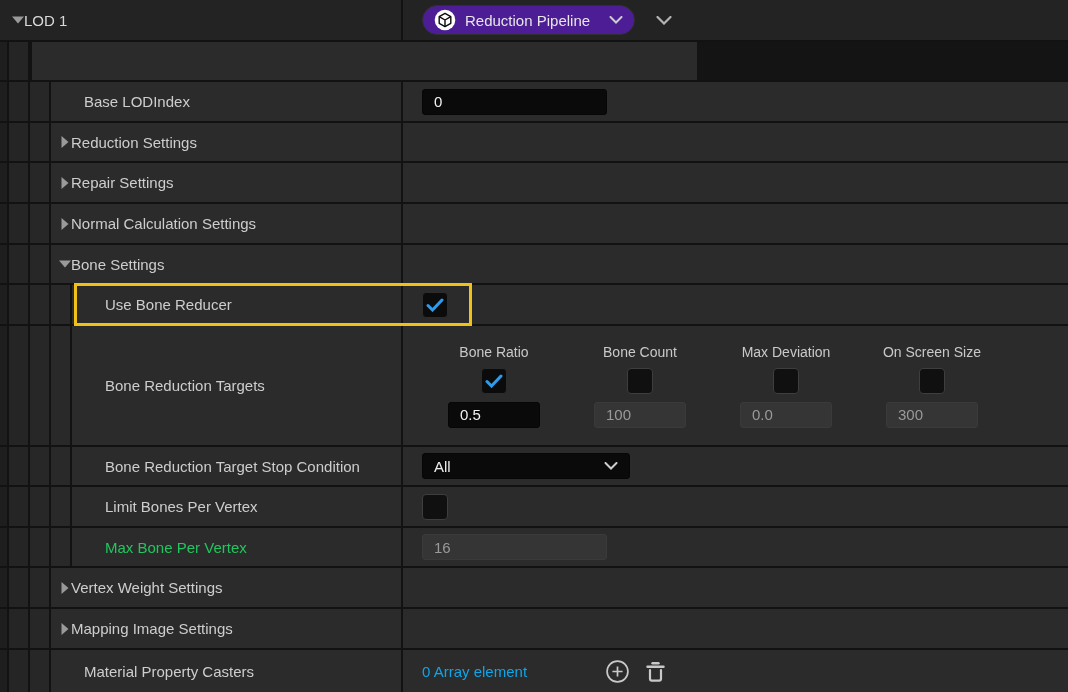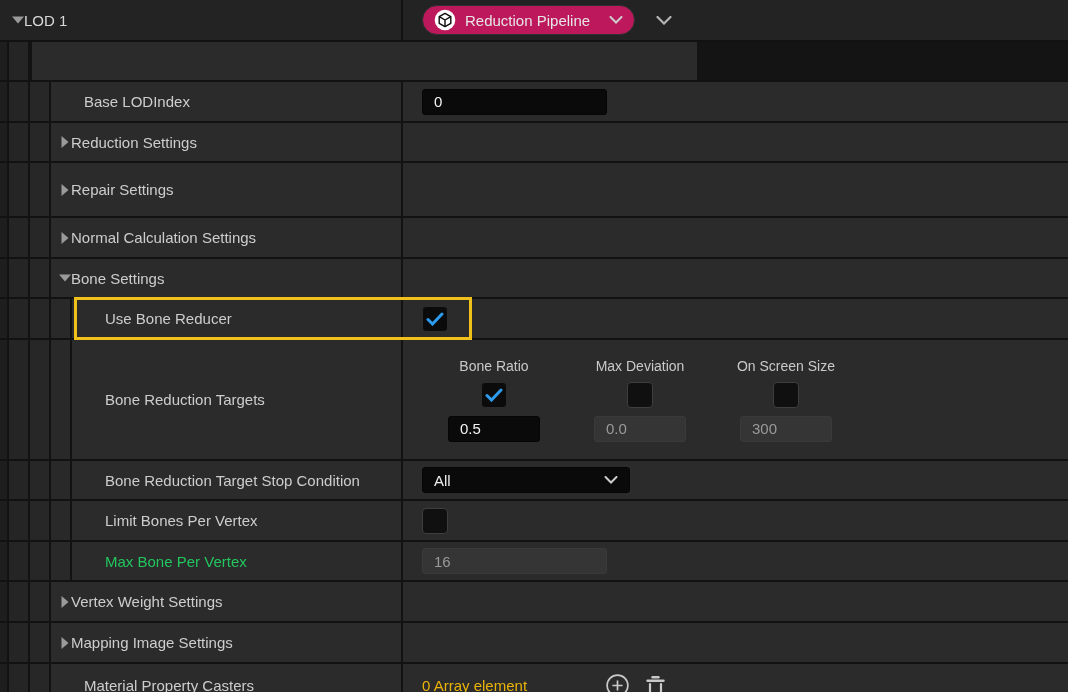--- a/index.html
+++ b/index.html
@@ -26,21 +26,21 @@
   .exp { display:flex; align-items:center; justify-content:center; width:12px; margin-left:8px; flex:none; }
   .exp + .lbl { }
   .name.noexp { padding-left:33px; }
 
   
   .row.head .name { background:#232323; padding-left:12px; }
   .row.head .val  { background:#232323; }
   .row.head .exp  { margin-left:0; }
 
   .pipe-btn { margin-left:19px; width:213px; height:30px; border-radius:15px;
-              background:#be185d; border:1px solid #303030; display:flex; align-items:center;
+              background:#4c1d95; border:1px solid #303030; display:flex; align-items:center;
               padding:0 11px; cursor:pointer; }
   .pipe-label { font-size:15px; color:#e6e6e6; margin-left:9px; flex:1; white-space:nowrap; }
   .hdr-exp { margin-left:21px; display:flex; align-items:center; cursor:pointer; }
 
   
   .field { height:26px; background:#0a0a0a; border:1px solid #060606; border-radius:3px;
            color:#f2f2f2; font-size:15px; padding:0 11px; font-family:inherit; outline:none; }
   .field.w-lg { width:185px; margin-left:19px; }
   .field.w-sm { width:92px; }
   .field.disabled { background:#353535; border-color:#3a3a3a; color:#9a9a9a; }
@@ -63,21 +63,21 @@
   .tcol { width:146px; display:flex; flex-direction:column; align-items:center; flex:none; }
   .tlabel { font-size:14px; color:#c9c9c9; margin-bottom:8px; white-space:nowrap; }
   .tcol .checkbox { margin:0 0 8px 0; }
 
   
   .row.rel { position:relative; }
   .hl-box { position:absolute; left:74px; top:-2px; width:398px; height:calc(100% + 4px);
             border:3px solid var(--highlight,#f0c11a); pointer-events:none; z-index:5; }
 
   
-  .arr-text { margin-left:19px; font-size:15px; color:#eab308; white-space:nowrap; }
+  .arr-text { margin-left:19px; font-size:15px; color:#0ea5e9; white-space:nowrap; }
   .icon-btn { display:flex; align-items:center; cursor:pointer; }
   .icon-btn.plus { margin-left:78px; }
   .icon-btn.trash { margin-left:15px; }
 </style>
 </head>
 <body>
 
 <div class="panel">
 
   <div class="row head" style="height:42px">
@@ -145,21 +145,21 @@
         <svg width="8" height="12" viewBox="0 0 8 12">
             <polygon points="0.5,0 7.5,6 0.5,12" fill="#9a9a9a"></polygon>
           </svg>
       </span>
       <span class="lbl">Reduction Settings</span>
     </div>
     <div class="vdiv"></div>
     <div class="val"></div>
   </div>
 
-  <div class="row" style="height:55px">
+  <div class="row" style="height:41px">
     <div class="edge"></div>
     <div class="ind"></div>
     <div class="ind"></div>
     <div class="name">
       <span class="exp">
         <svg width="8" height="12" viewBox="0 0 8 12">
             <polygon points="0.5,0 7.5,6 0.5,12" fill="#9a9a9a"></polygon>
           </svg>
       </span>
       <span class="lbl">Repair Settings</span>
@@ -233,20 +233,27 @@
       <div class="tcol">
         <span class="tlabel">Bone Ratio</span>
         <div class="checkbox checked">
           <svg class="check" width="18" height="14" viewBox="0 0 18 14">
             <path d="M2 7.5 L6.5 12 L16 2" stroke="var(--check-blue,#2D9CEF)" stroke-width="3" fill="none" stroke-linecap="round"></path>
           </svg>
         </div>
         <input class="field w-sm" value="0.5" style="">
       </div>
 
+      <div class="tcol">
+        <span class="tlabel">Bone Count</span>
+        <div class="checkbox">
+          
+        </div>
+        <input class="field w-sm disabled" value="100" style="">
+      </div>
 
       <div class="tcol">
         <span class="tlabel">Max Deviation</span>
         <div class="checkbox">
           
         </div>
         <input class="field w-sm disabled" value="0.0" style="">
       </div>
 
       <div class="tcol">

